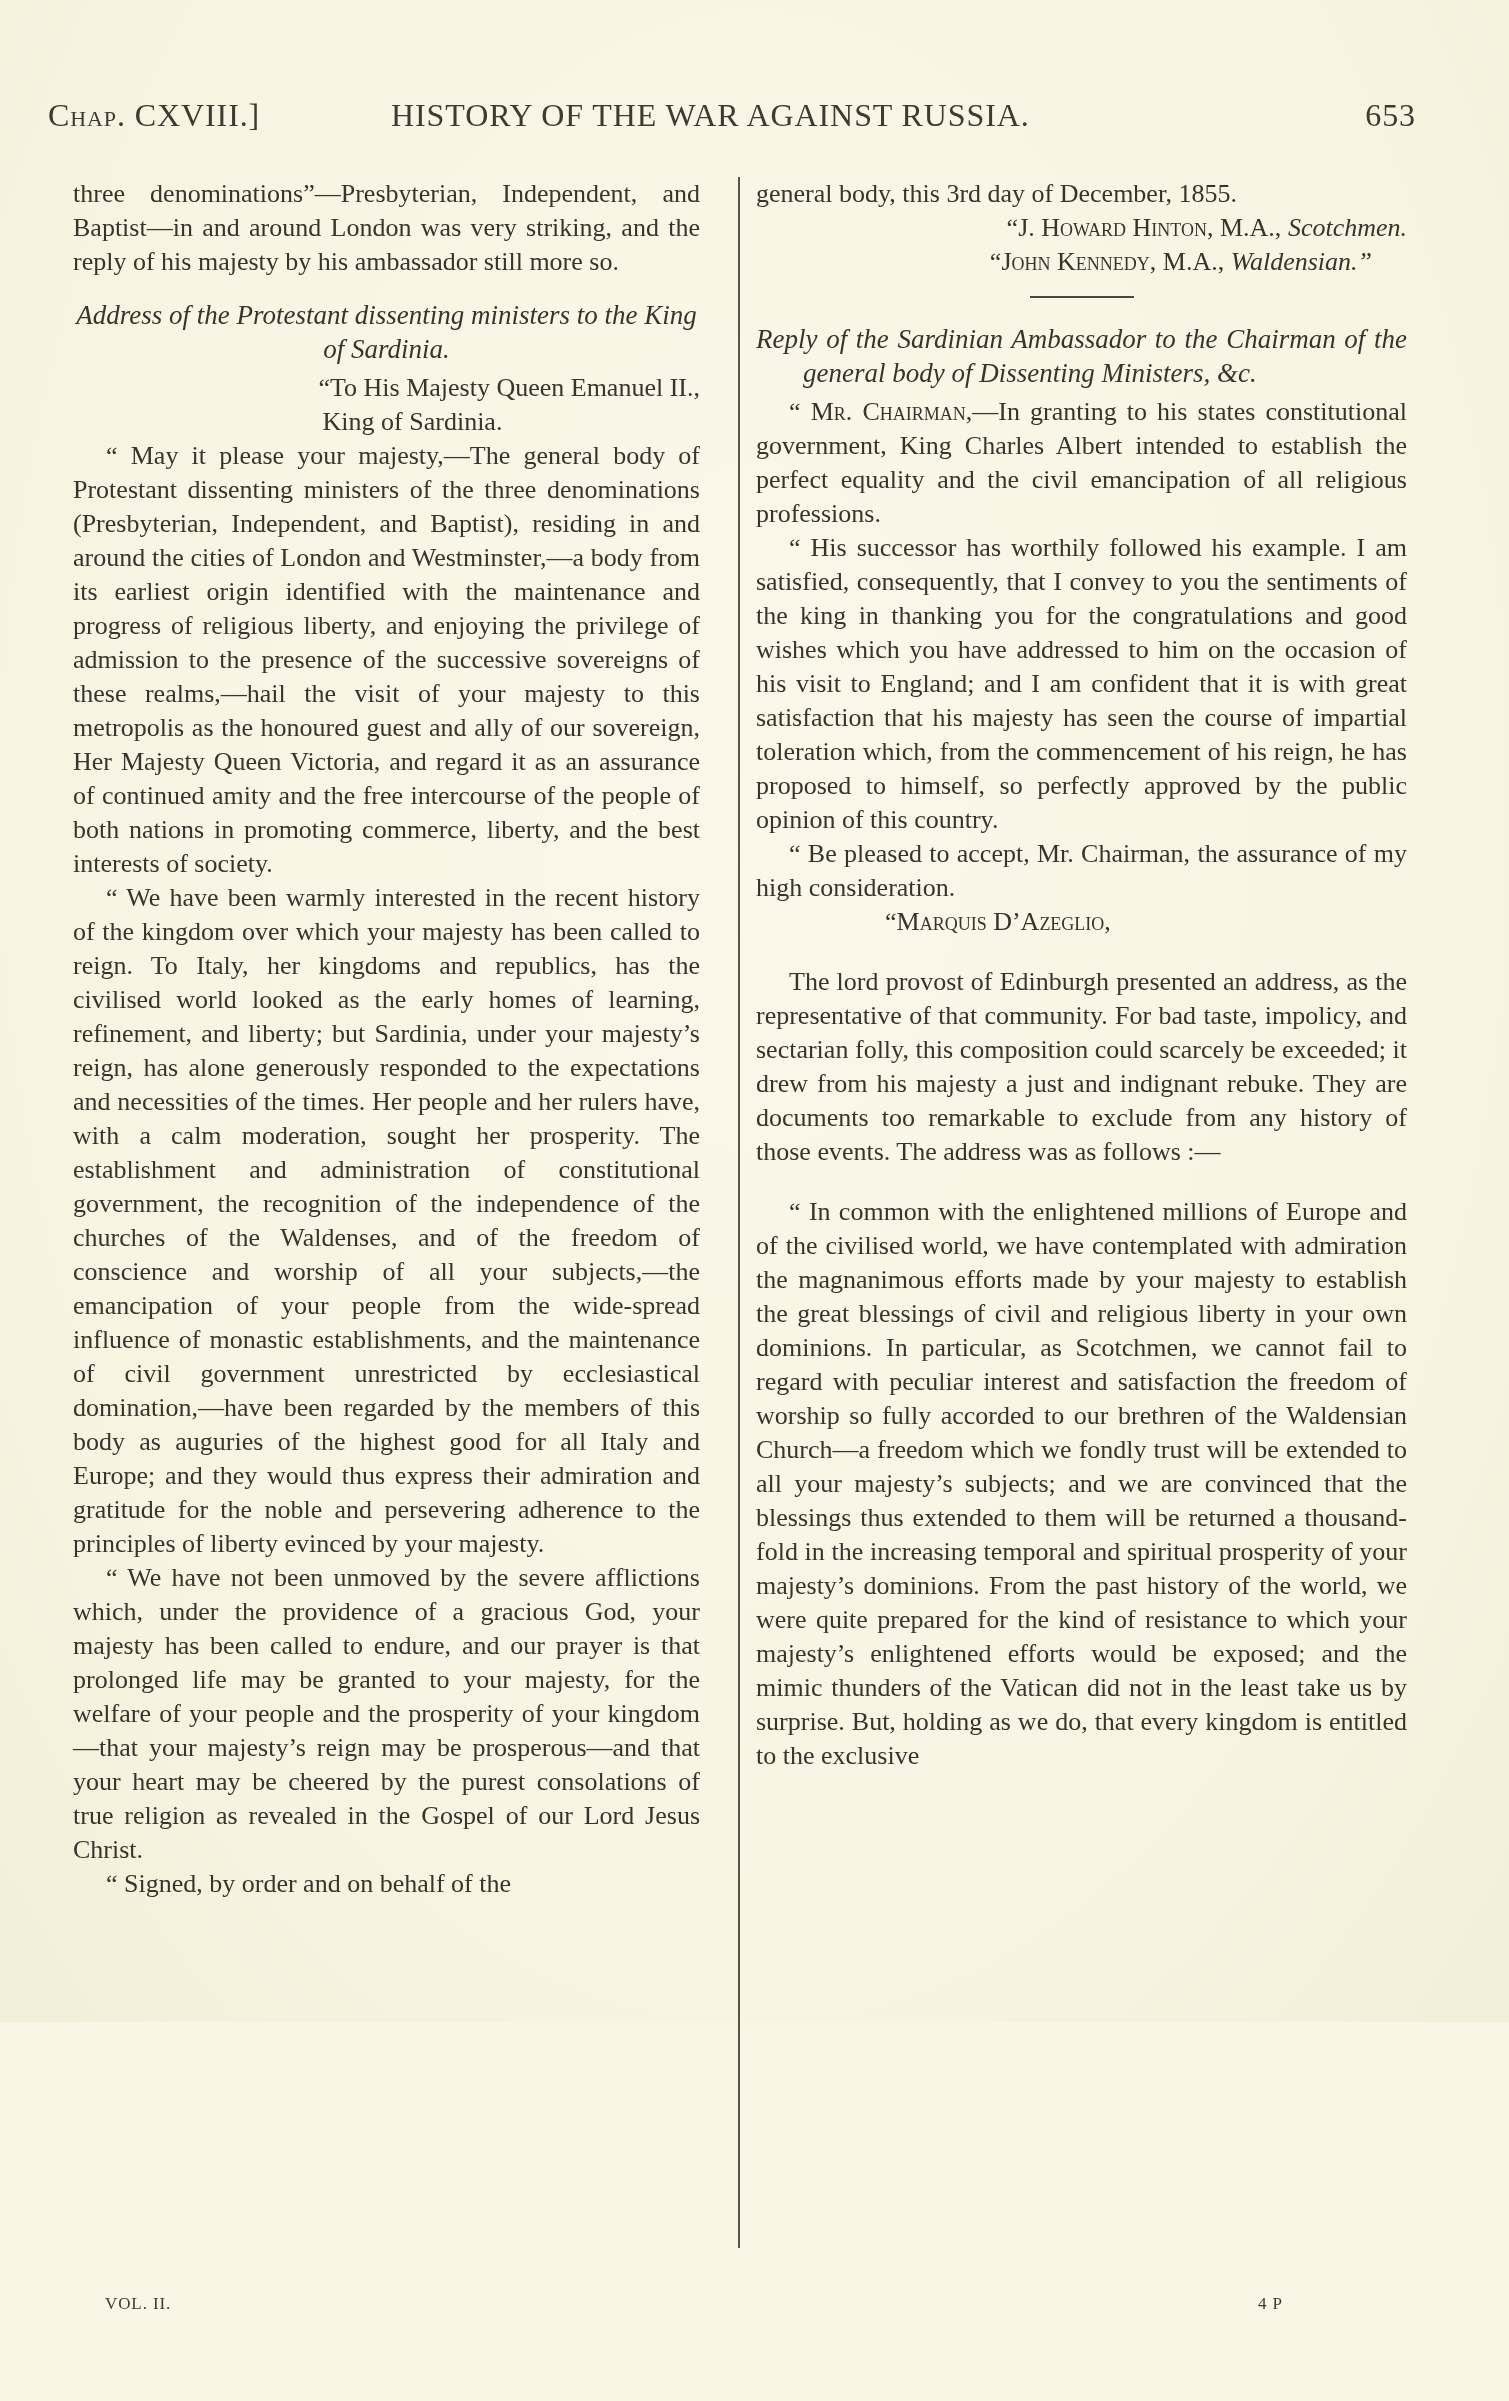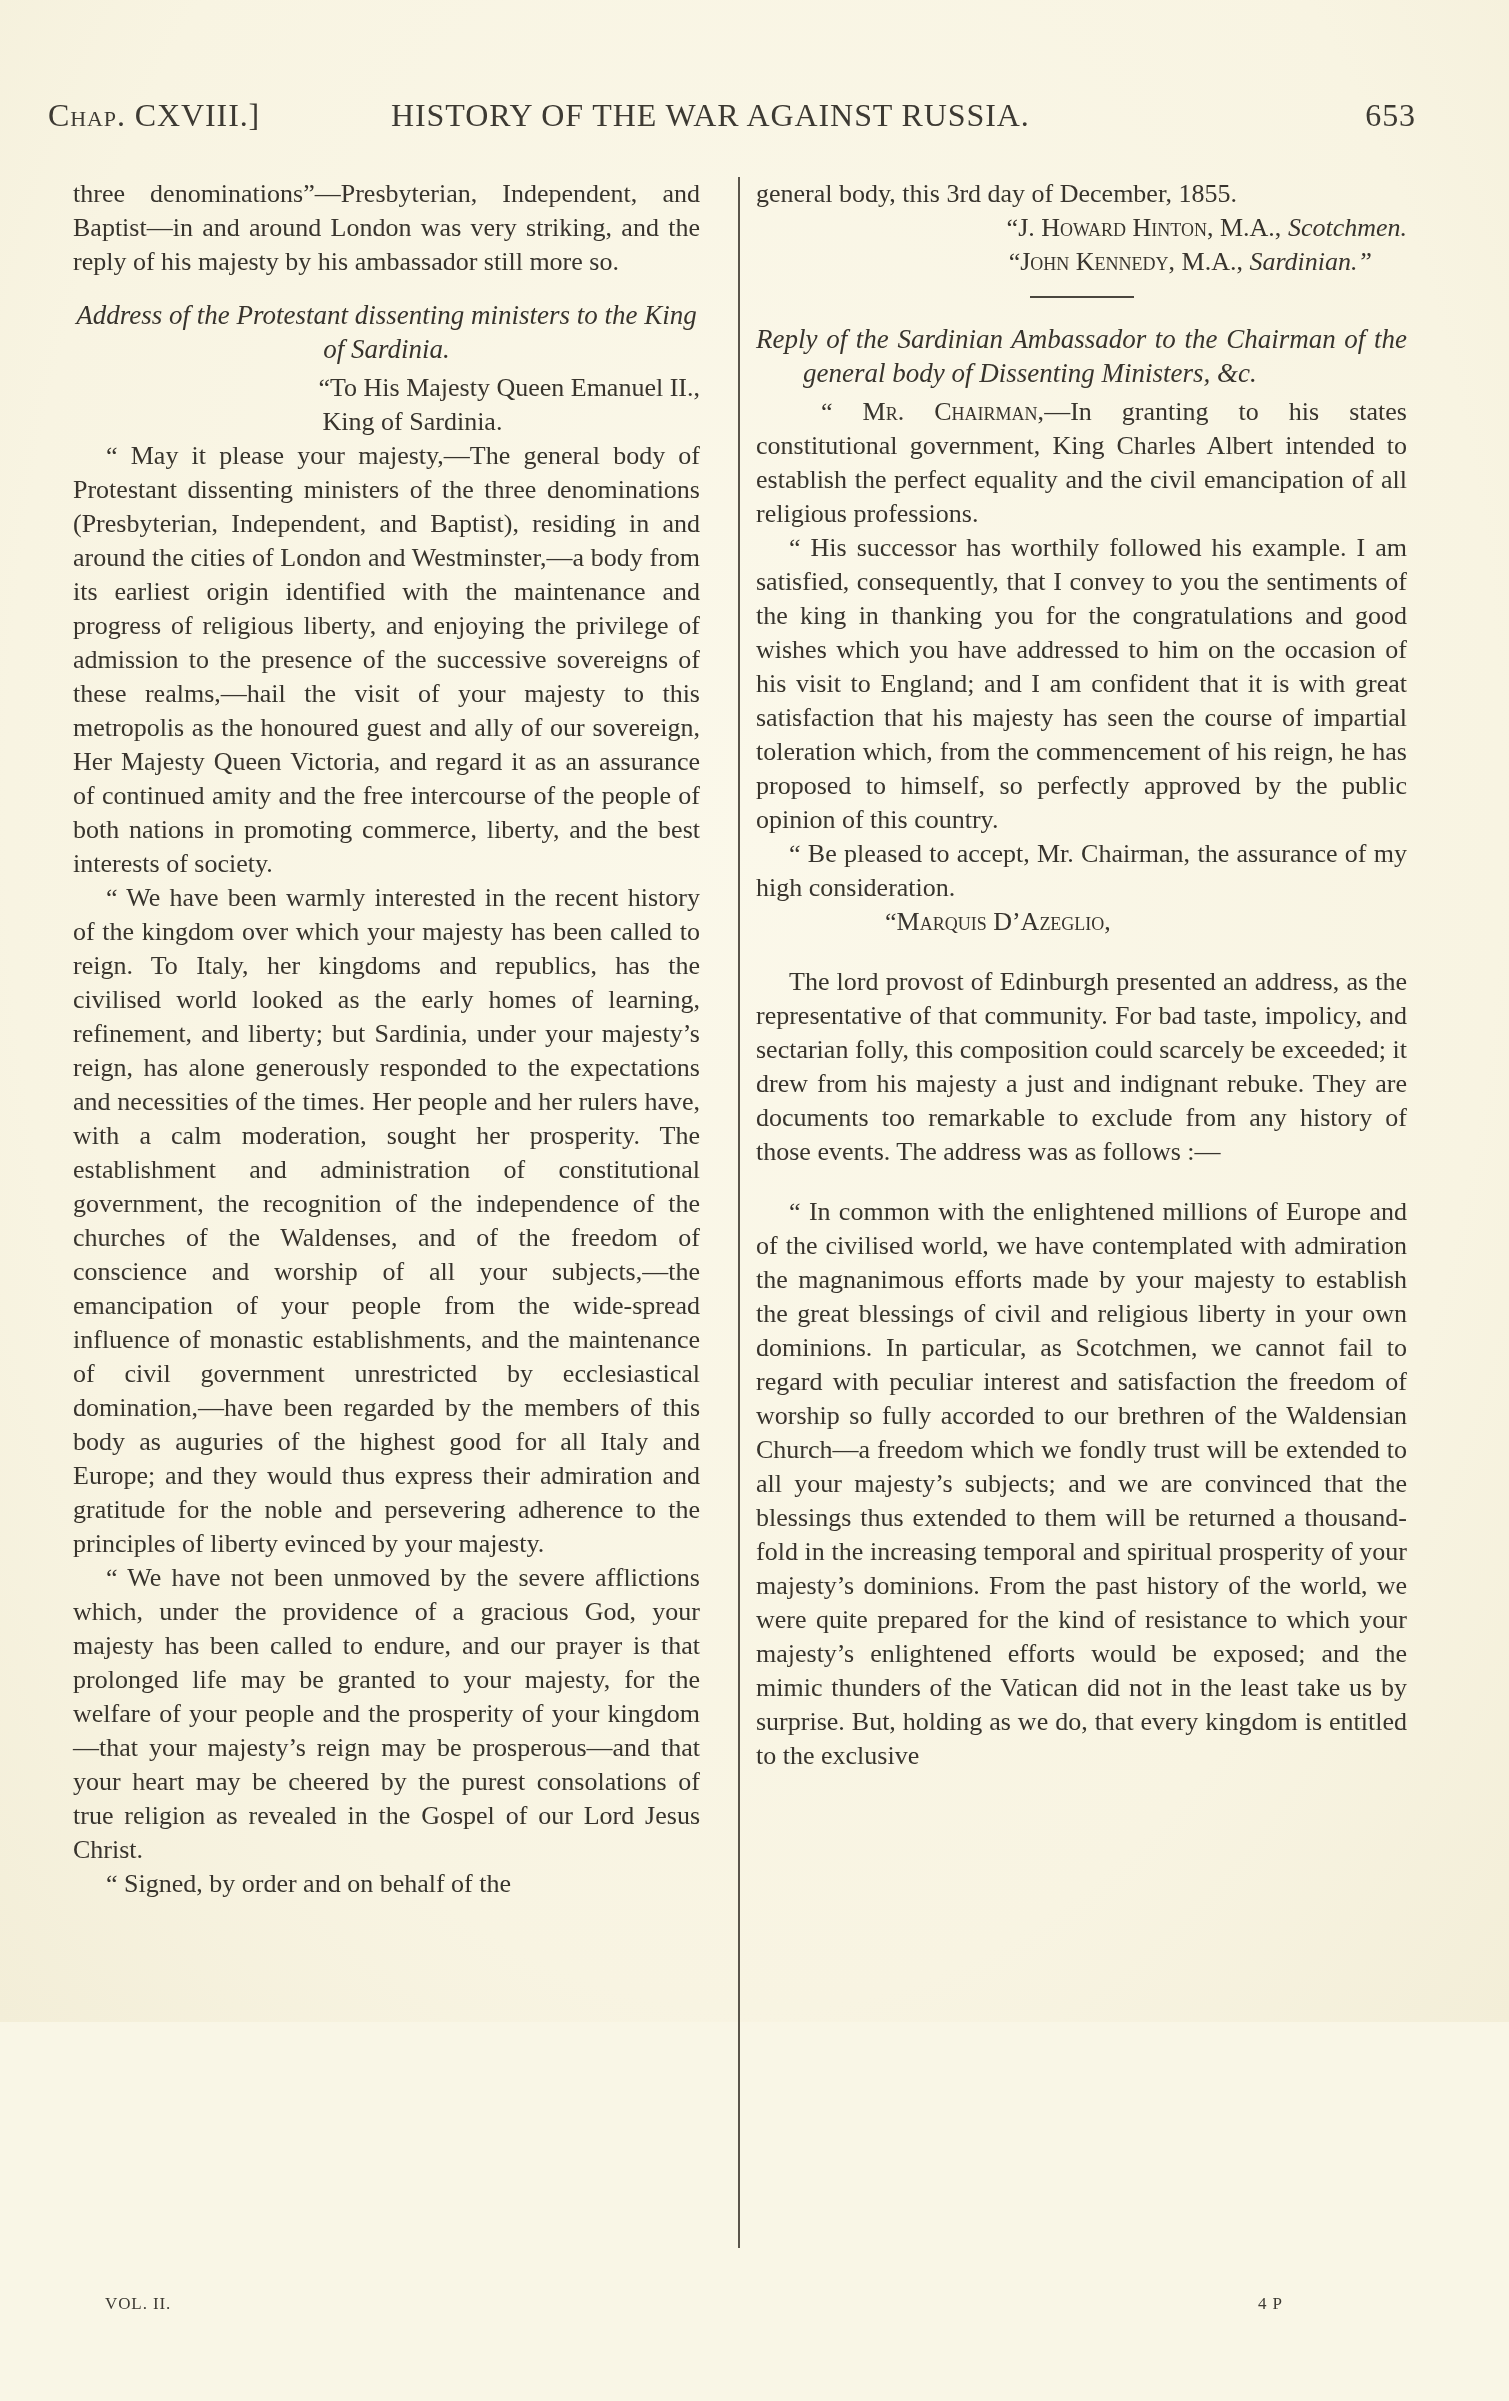--- a/index.html
+++ b/index.html
@@ -68,21 +68,21 @@
   .sig { text-align: right; margin: 0; }
   .sig .name { font-variant: small-caps; }
   .sig .role { font-style: italic; }
   .rule {
     width: 104px;
     height: 1.7px;
     background: #4a463e;
     margin: 17px auto 24px auto;
   }
   .spacer-lg { height: 26px; }
-  .sc { font-variant: small-caps; margin-left: 32px; }
+  .sc { font-variant: small-caps; }
 
   .footer {
     position: absolute;
     top: 2294px;
     font-size: 17px;
     letter-spacing: 0.9px;
     color: #3d3a33;
   }
   .footer.vol { left: 105px; font-variant: small-caps; }
   .footer.sheet { left: 1258px; }
@@ -114,21 +114,21 @@
   <div class="divider"></div>
 
   <div class="column col-right">
     <p class="para noindent">general body, this 3rd day of December, 1855.</p>
     <p class="sig">
       <span class="name">“J. Howard Hinton, M.A.,</span>
       <span class="role">Scotchmen.</span>
     </p>
     <p class="sig" style="padding-right:35px;">
       <span class="name">“John Kennedy, M.A.,</span>
-      <span class="role">Sardinian.”</span>
+      <span class="role">Waldensian.”</span>
     </p>
     <div class="rule"></div>
     <p class="heading left-hang">Reply of the Sardinian Ambassador to the Chairman of the general body of Dissenting Ministers, &amp;c.</p>
     <p class="para"><span class="sc">“ Mr. Chairman,</span><span>—In granting to his states constitutional government, King Charles Albert intended to establish the perfect equality and the civil emancipation of all religious professions.</span></p>
     <p class="para">“ His successor has worthily followed his example. I am satisfied, consequently, that I convey to you the sentiments of the king in thanking you for the congratulations and good wishes which you have addressed to him on the occasion of his visit to England; and I am confident that it is with great satisfaction that his majesty has seen the course of impartial toleration which, from the commencement of his reign, he has proposed to himself, so perfectly approved by the public opinion of this country.</p>
     <p class="para">“ Be pleased to accept, Mr. Chairman, the assurance of my high consideration.</p>
     <p class="sig" style="text-align:left;padding-left:129px;">
       <span class="name">“Marquis D’Azeglio,</span>
     </p>
     <div class="spacer-lg"></div>

